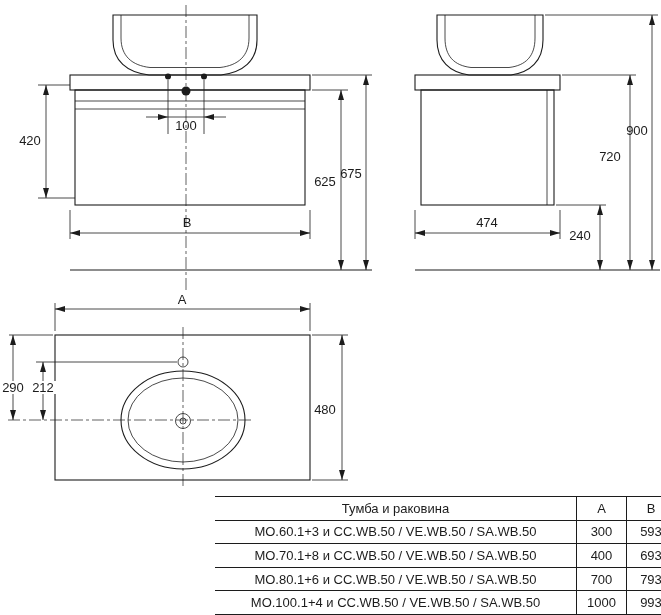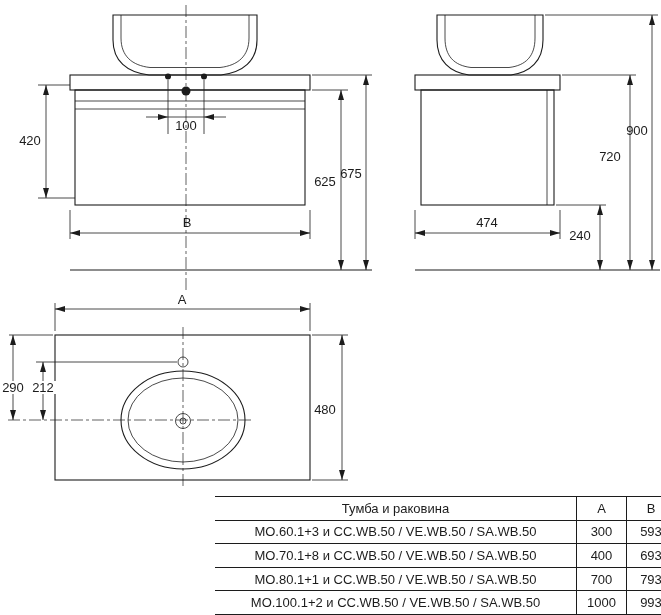--- a/index.html
+++ b/index.html
@@ -207,26 +207,26 @@
           <td class="c-name">MO.60.1+3 и CC.WB.50 / VE.WB.50 / SA.WB.50</td>
           <td class="c-a">300</td>
           <td class="c-b">593</td>
         </tr>
         <tr>
           <td class="c-name">MO.70.1+8 и CC.WB.50 / VE.WB.50 / SA.WB.50</td>
           <td class="c-a">400</td>
           <td class="c-b">693</td>
         </tr>
         <tr>
-          <td class="c-name">MO.80.1+1 и CC.WB.50 / VE.WB.50 / SA.WB.50</td>
+          <td class="c-name">MO.80.1+6 и CC.WB.50 / VE.WB.50 / SA.WB.50</td>
           <td class="c-a">700</td>
           <td class="c-b">793</td>
         </tr>
         <tr>
-          <td class="c-name">MO.100.1+2 и CC.WB.50 / VE.WB.50 / SA.WB.50</td>
+          <td class="c-name">MO.100.1+4 и CC.WB.50 / VE.WB.50 / SA.WB.50</td>
           <td class="c-a">1000</td>
           <td class="c-b">993</td>
         </tr>
       </tbody>
     </table>
   </div>
 
 </div>
 
 </body></html>

